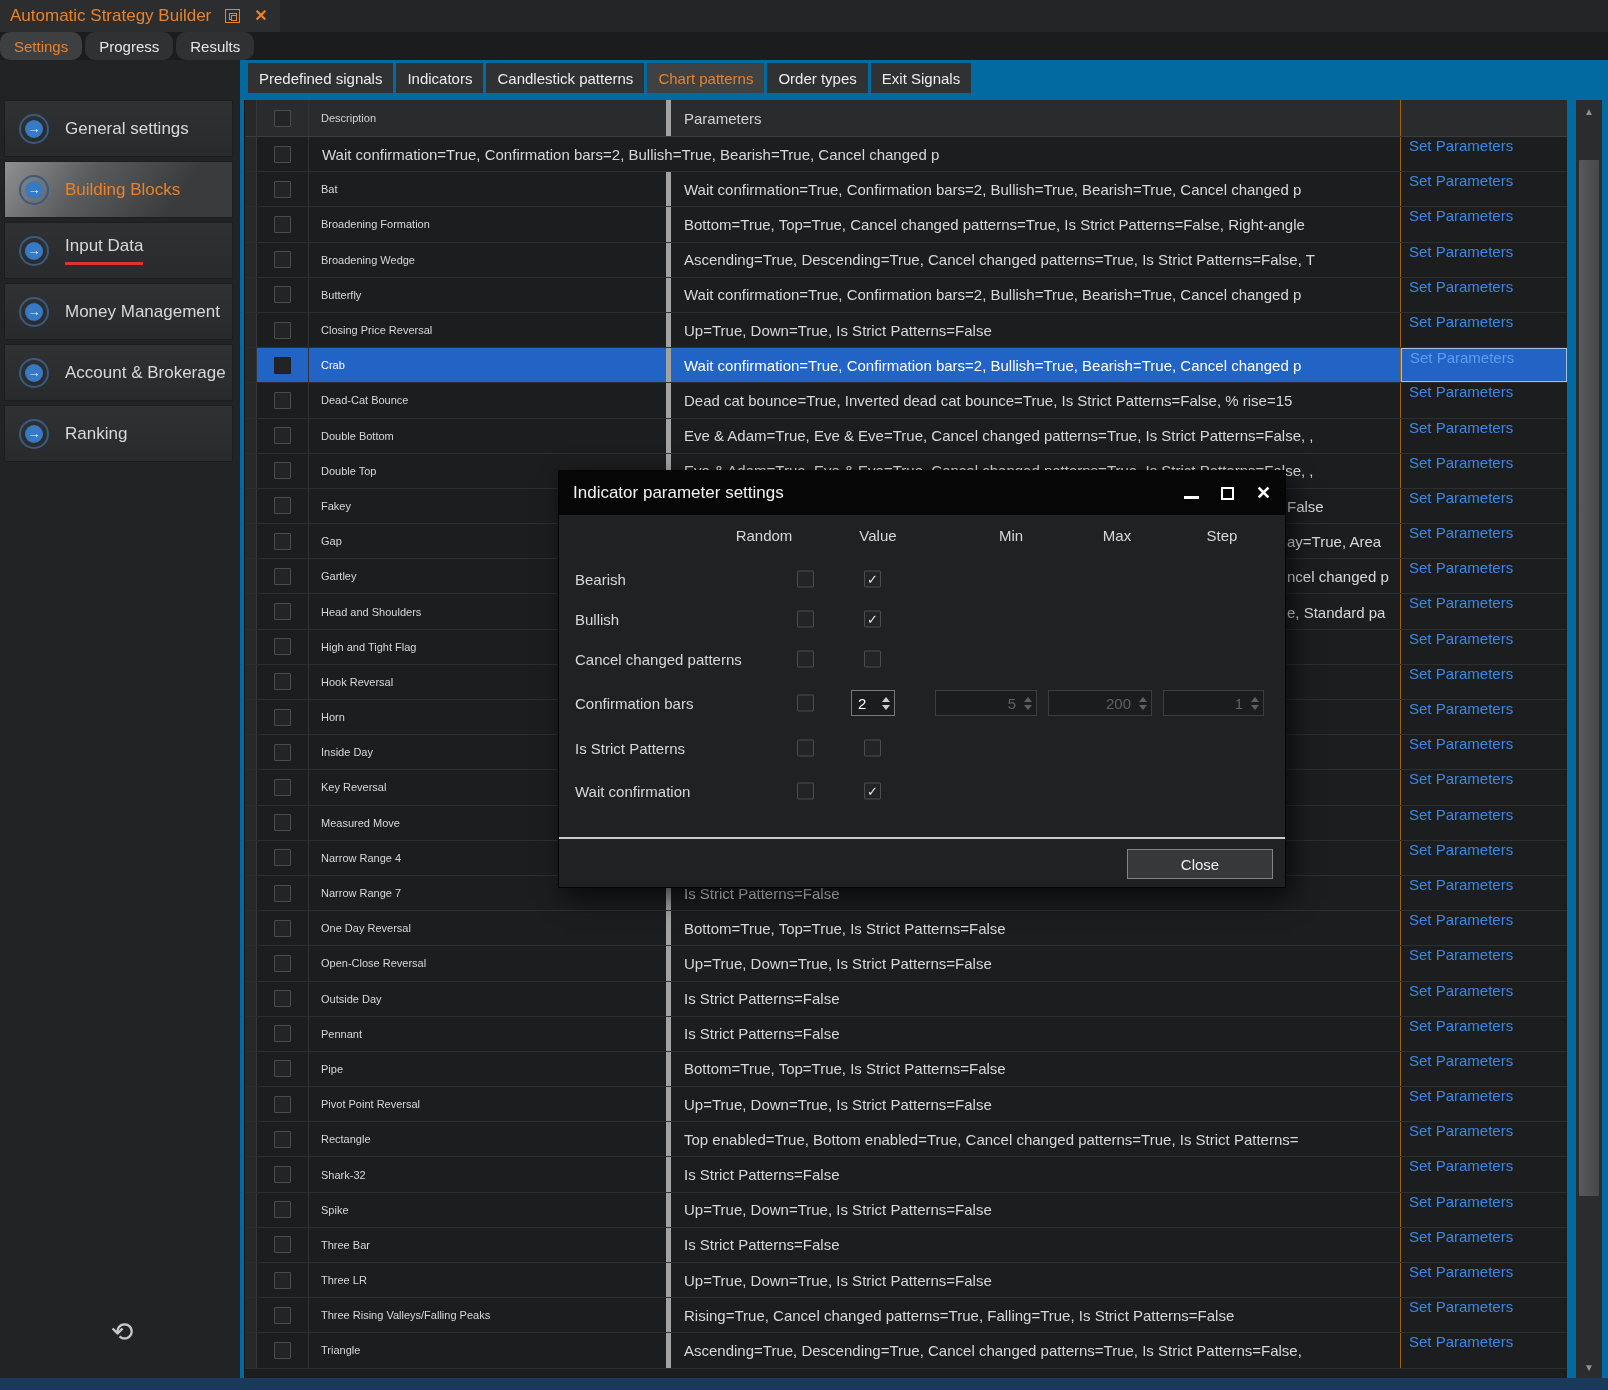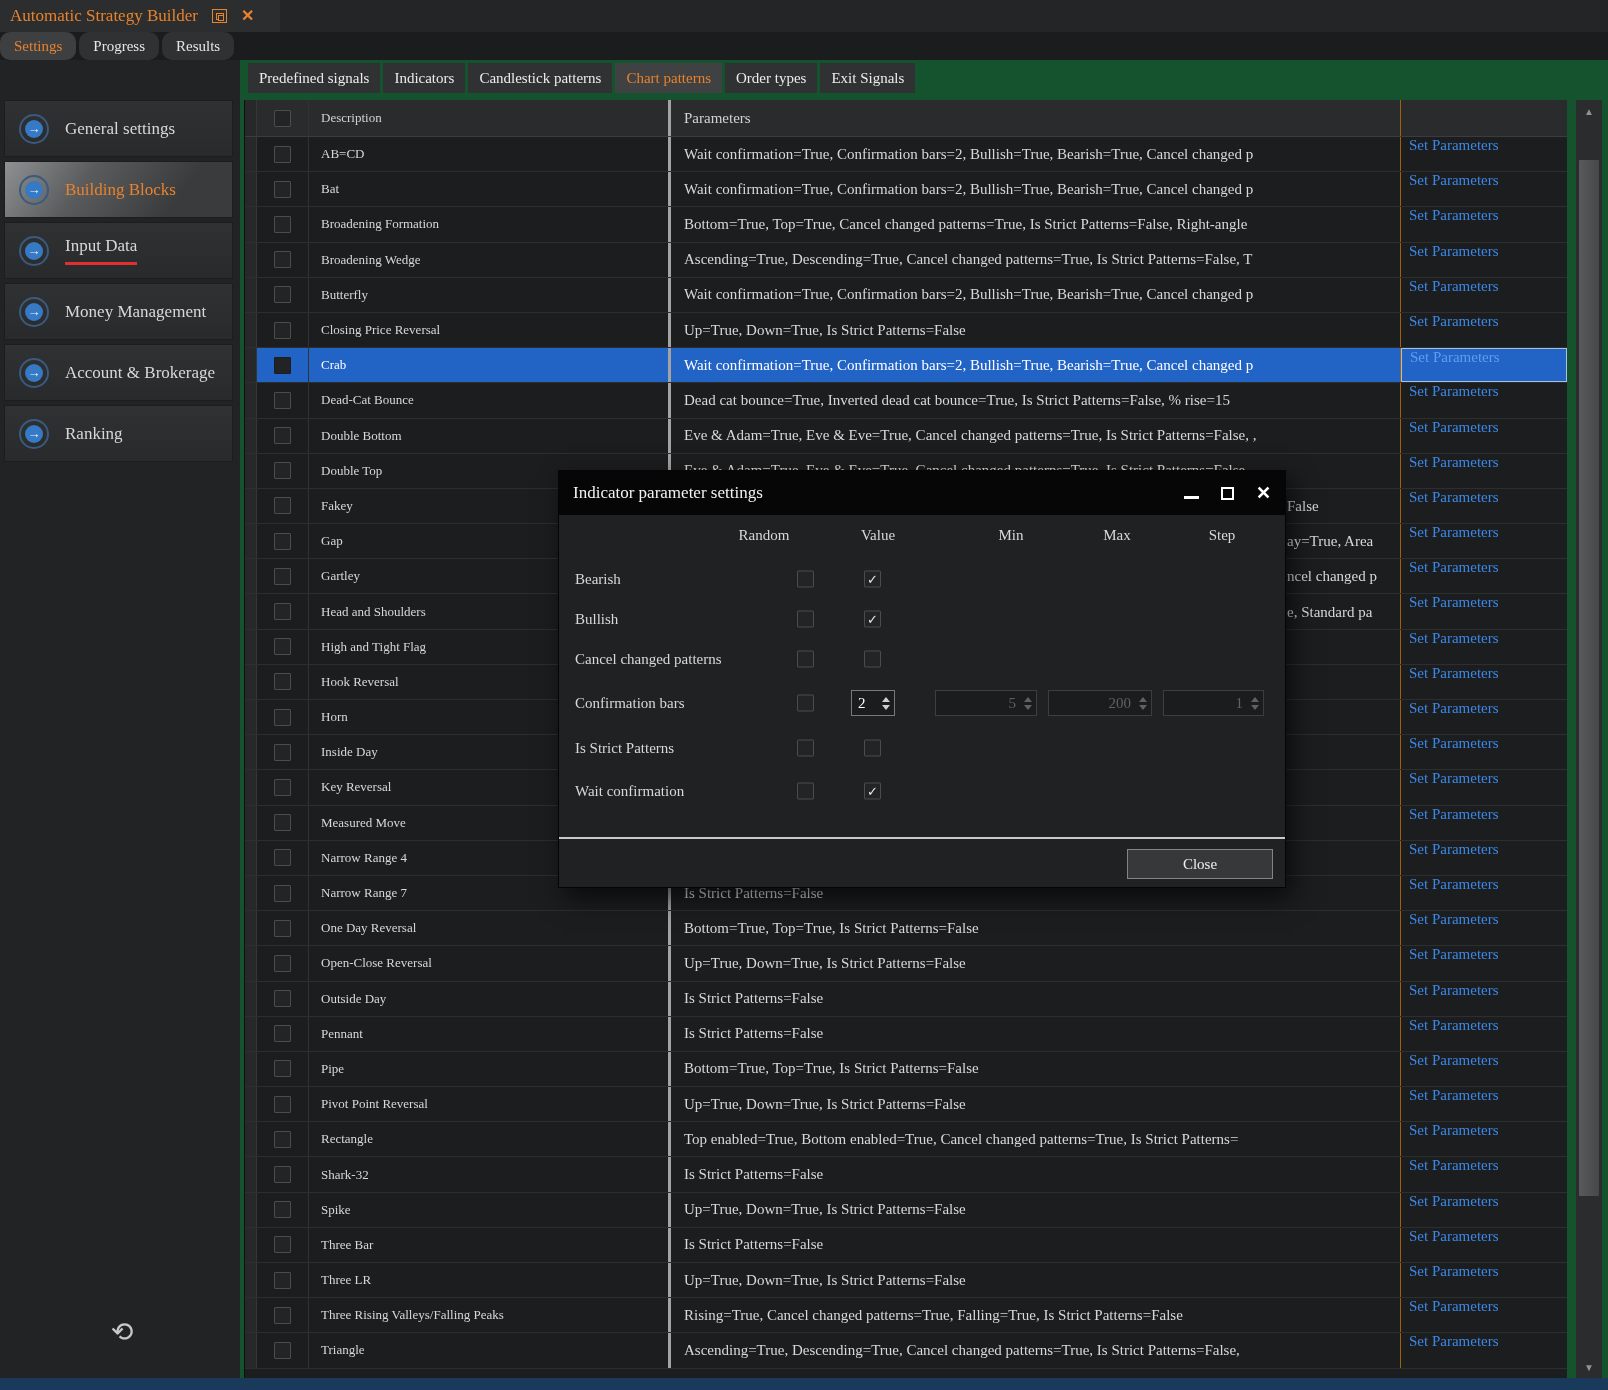--- a/index.html
+++ b/index.html
@@ -1,19 +1,19 @@
 <!DOCTYPE html>
 <html><head>
 <meta charset="utf-8">
 <style>
   * { margin:0; padding:0; box-sizing:border-box; }
   html,body { background:#101112; }
   body { font-family:"Liberation Sans", sans-serif; }
-  .app { position:relative; width:1608px; height:1390px; background:#14532d; overflow:hidden;
-         font-family:Liberation Serif, serif; color:#d8d8d8; }
+  .app { position:relative; width:1608px; height:1390px; background:#0369a1; overflow:hidden;
+         font-family:Liberation Sans, sans-serif; color:#d8d8d8; }
 
   
   .titlebar { position:absolute; left:0; top:0; width:1608px; height:32px; background:#232527; }
   .title-tab { position:absolute; left:0; top:0; width:280px; height:32px; background:#2b2d2f;
                display:flex; align-items:center; padding:0 10px; gap:14px; }
   .title-text { color:#e8822d; font-size:17px; white-space:nowrap; }
   .restore-ico { position:relative; width:15px; height:14px; border:1px solid #e8822d; flex:none; }
   .restore-ico:before { content:""; position:absolute; left:3px; top:3px; width:6px; height:5px; border:1px solid #e8822d; }
   .restore-ico:after  { content:""; position:absolute; left:5px; top:5px; width:4px; height:4px; background:#2b2d2f; border:1px solid #e8822d; }
   .title-close { color:#e8822d; font-size:16px; font-weight:bold; line-height:1; cursor:default; }
@@ -45,22 +45,22 @@
 
   
   .table { position:absolute; left:244px; top:100px; width:1323px; height:1278px; background:#1c1d1f;
            border-left:1px solid #0e0f10; overflow:hidden; }
   .t-head { display:flex; height:37px; background:#2a2b2d; border-bottom:1px solid #3a3c3e; }
   .t-row  { display:flex; height:35.2px; border-bottom:1px solid #2c2e30; background:#1c1d1f; }
   .t-row.selected { background:#2263c6; color:#ffffff; }
   .c-strip { width:12px; flex:none; background:#27282a; border-right:1px solid #343638; }
   .t-row.selected .c-strip { background:#27282a; }
   .c-cb { width:52px; flex:none; display:flex; align-items:center; justify-content:center; border-right:1px solid #303234; }
-  .c-desc { width:362px; flex:none; display:flex; align-items:center; padding-left:12px; font-size:13px;
-            border-right:3px solid #a3a3a3; white-space:nowrap; overflow:hidden; }
+  .c-desc { width:362px; flex:none; display:flex; align-items:center; padding-left:12px; font-size:11px;
+            border-right:5px solid #a3a3a3; white-space:nowrap; overflow:hidden; }
   .c-params { flex:1; display:flex; align-items:center; padding-left:13px; font-size:15px;
               white-space:nowrap; overflow:hidden; position:relative; border-right:1px solid #a16207; }
   .c-params .frag { position:absolute; left:616px; top:50%; transform:translateY(-50%); }
   .c-action { width:166px; flex:none; display:flex; padding-left:8px; font-size:15px; }
   .c-action .link { color:#3c88e9; white-space:nowrap; }
   .t-row.selected .c-action { border:1px solid #a6c0de; background:#2263c6; }
   .t-row.selected .c-action .link { color:#5e9df0; }
   .t-head .c-desc, .t-head .c-params { color:#d2d2d2; }
   .cb { width:17px; height:17px; background:#232426; border:1px solid #4a4c4e; border-radius:1px;
         display:flex; align-items:center; justify-content:center; color:#e8e8e8; font-size:13px; }
@@ -185,21 +185,20 @@
       <div class="c-desc">Description</div>
       <div class="c-params">Parameters</div>
       <div class="c-action"></div>
     </div>
     <div id="table-body">
         <div class="t-row">
           <div class="c-strip"></div>
           <div class="c-cb">
             <span class="cb"></span>
           </div>
-          <div class="c-desc">AB=CD</div>
           <div class="c-params">Wait confirmation=True, Confirmation bars=2, Bullish=True, Bearish=True, Cancel changed p</div>
           <div class="c-action">
             <span class="link">Set Parameters</span>
           </div>
         </div>
         <div class="t-row">
           <div class="c-strip"></div>
           <div class="c-cb">
             <span class="cb"></span>
           </div>

